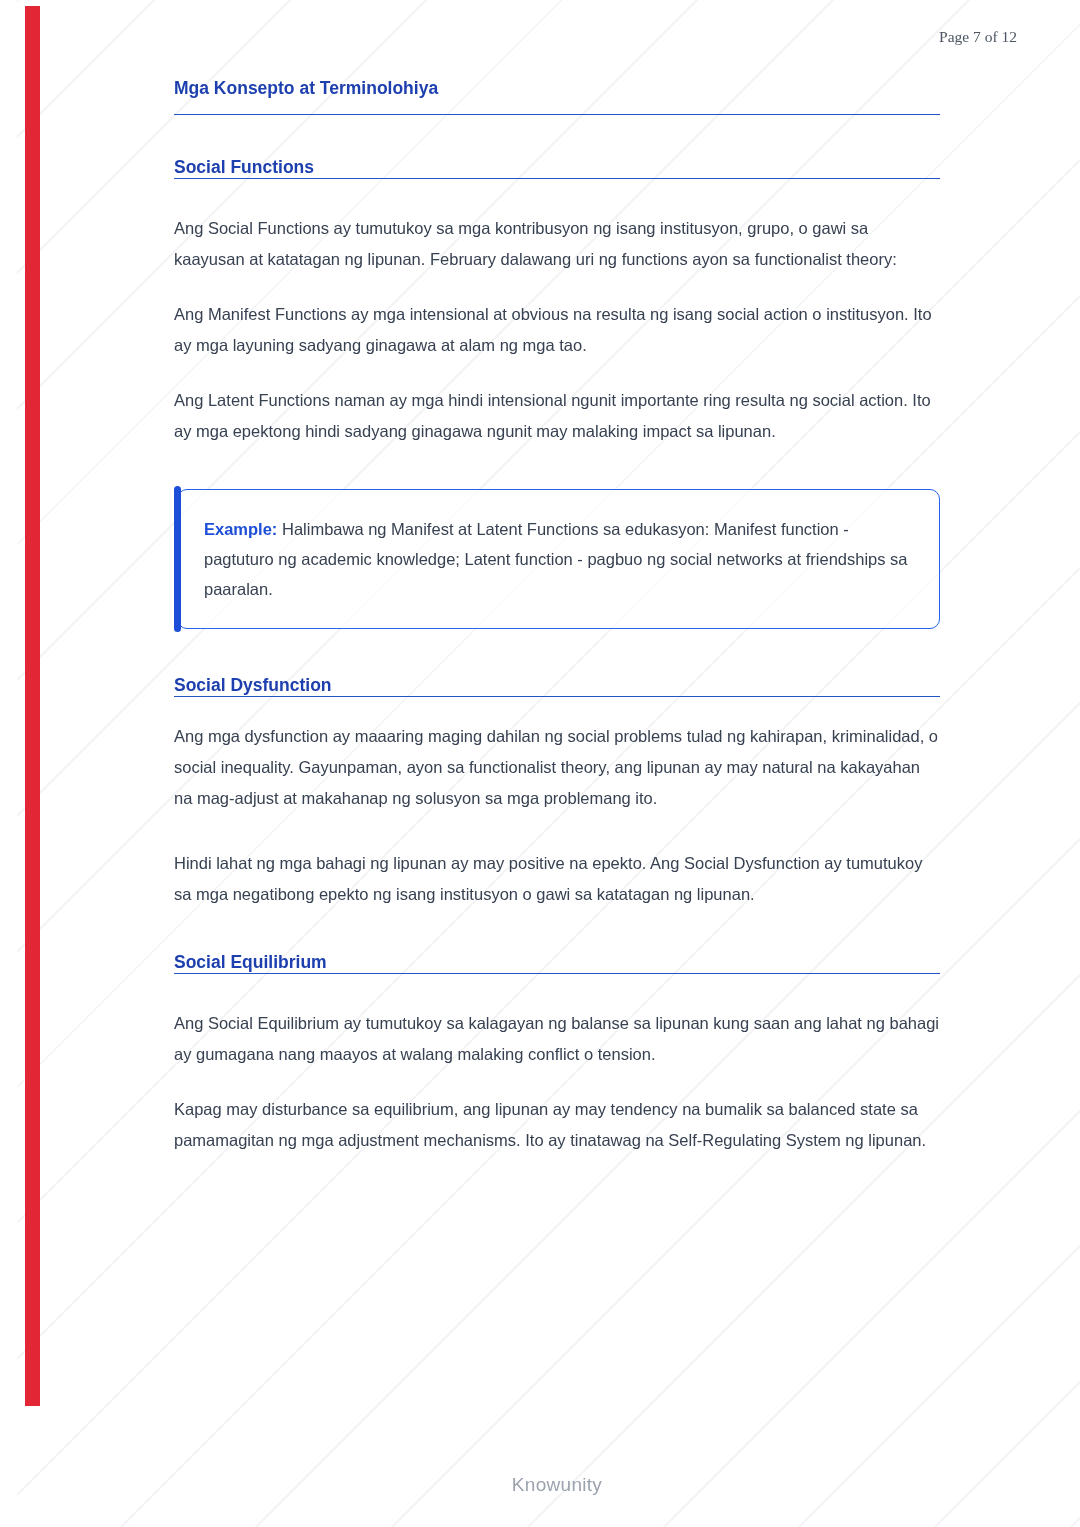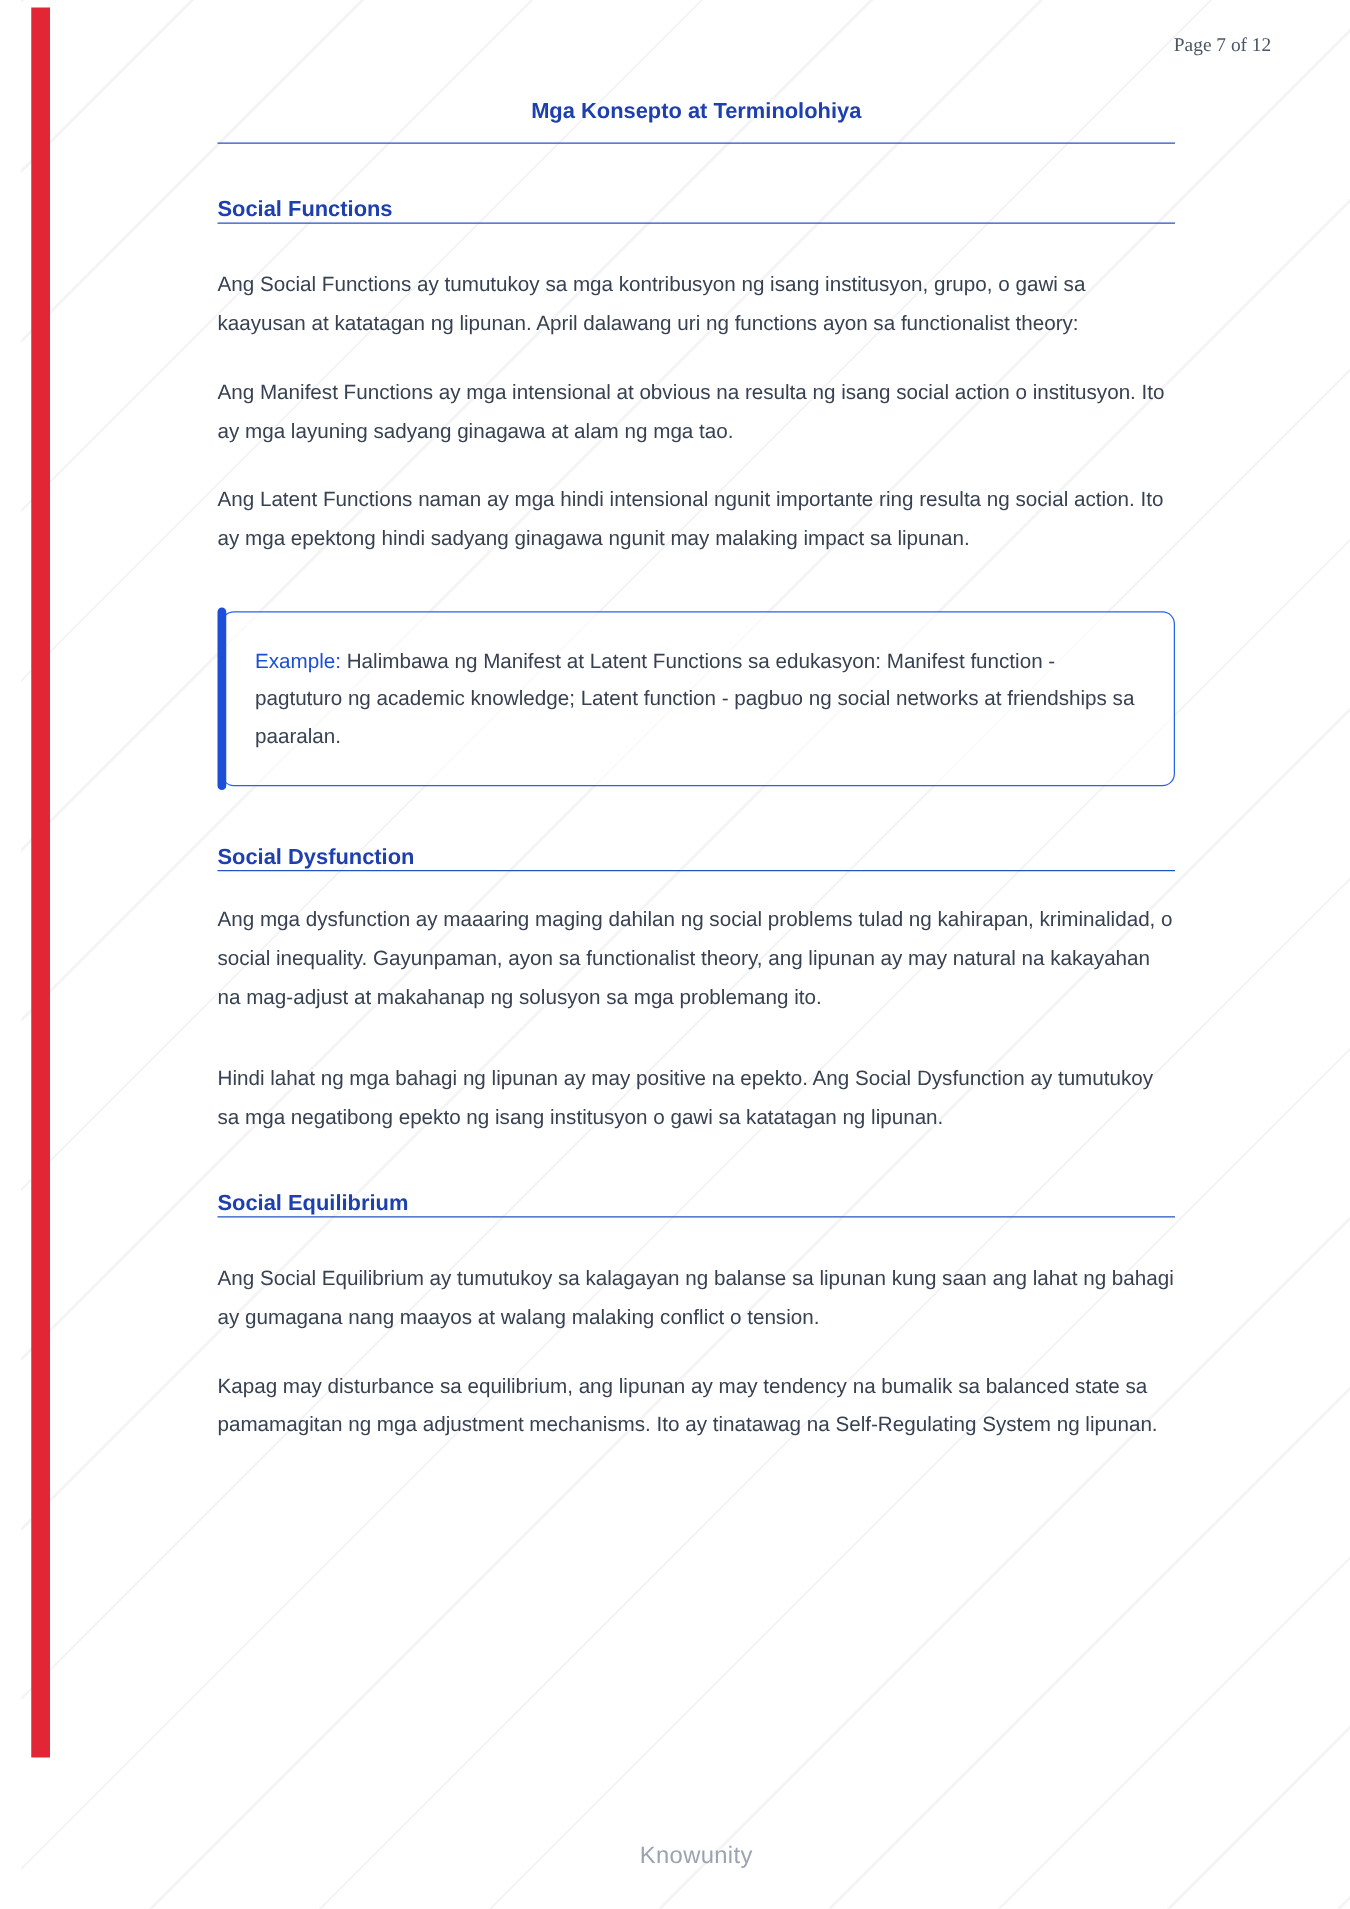--- a/index.html
+++ b/index.html
@@ -47,21 +47,20 @@
     top: 0;
     width: 766px;
   }
   .doc-title {
     margin-top: 78px;
     font-size: 17.5px;
     font-weight: bold;
     color: #1e40af;
     padding-bottom: 15px;
     border-bottom: 1px solid #2453c4;
-    text-align: center;
   }
   .section-heading {
     margin-top: 42px;
     font-size: 17.5px;
     font-weight: bold;
     color: #1e40af;
     border-bottom: 1px solid #2453c4;
   }
   .para {
     margin-top: 24px;
@@ -87,21 +86,21 @@
     width: 7px;
     background: #1d4ed8;
     border-radius: 5px;
   }
   .example-text {
     font-size: 16.5px;
     line-height: 30px;
     color: #374151;
   }
   .example-label {
-    font-weight: normal;
+    font-weight: bold;
     color: #1d4ed8;
   }
   .section-after-box { margin-top: 46px; }
   .footer {
     position: absolute;
     left: 0;
     width: 100%;
     top: 1474px;
     text-align: center;
     font-size: 19px;
@@ -117,21 +116,21 @@
   <div class="red-bar"></div>
 
   <div class="page-indicator">Page 7 of 12</div>
 
   <div class="content">
 
     <h1 class="doc-title">Mga Konsepto at Terminolohiya</h1>
 
     <section>
       <h2 class="section-heading">Social Functions</h2>
-      <p class="para first">Ang Social Functions ay tumutukoy sa mga kontribusyon ng isang institusyon, grupo, o gawi sa kaayusan at katatagan ng lipunan. April dalawang uri ng functions ayon sa functionalist theory:</p>
+      <p class="para first">Ang Social Functions ay tumutukoy sa mga kontribusyon ng isang institusyon, grupo, o gawi sa kaayusan at katatagan ng lipunan. February dalawang uri ng functions ayon sa functionalist theory:</p>
       <p class="para">Ang Manifest Functions ay mga intensional at obvious na resulta ng isang social action o institusyon. Ito ay mga layuning sadyang ginagawa at alam ng mga tao.</p>
       <p class="para">Ang Latent Functions naman ay mga hindi intensional ngunit importante ring resulta ng social action. Ito ay mga epektong hindi sadyang ginagawa ngunit may malaking impact sa lipunan.</p>
 
       <div class="example-box">
         <div class="example-accent"></div>
         <p class="example-text"><strong class="example-label">Example:</strong> <span>Halimbawa ng Manifest at Latent Functions sa edukasyon: Manifest function - pagtuturo ng academic knowledge; Latent function - pagbuo ng social networks at friendships sa paaralan.</span></p>
       </div>
     </section>
 
     <section class="section-after-box">

